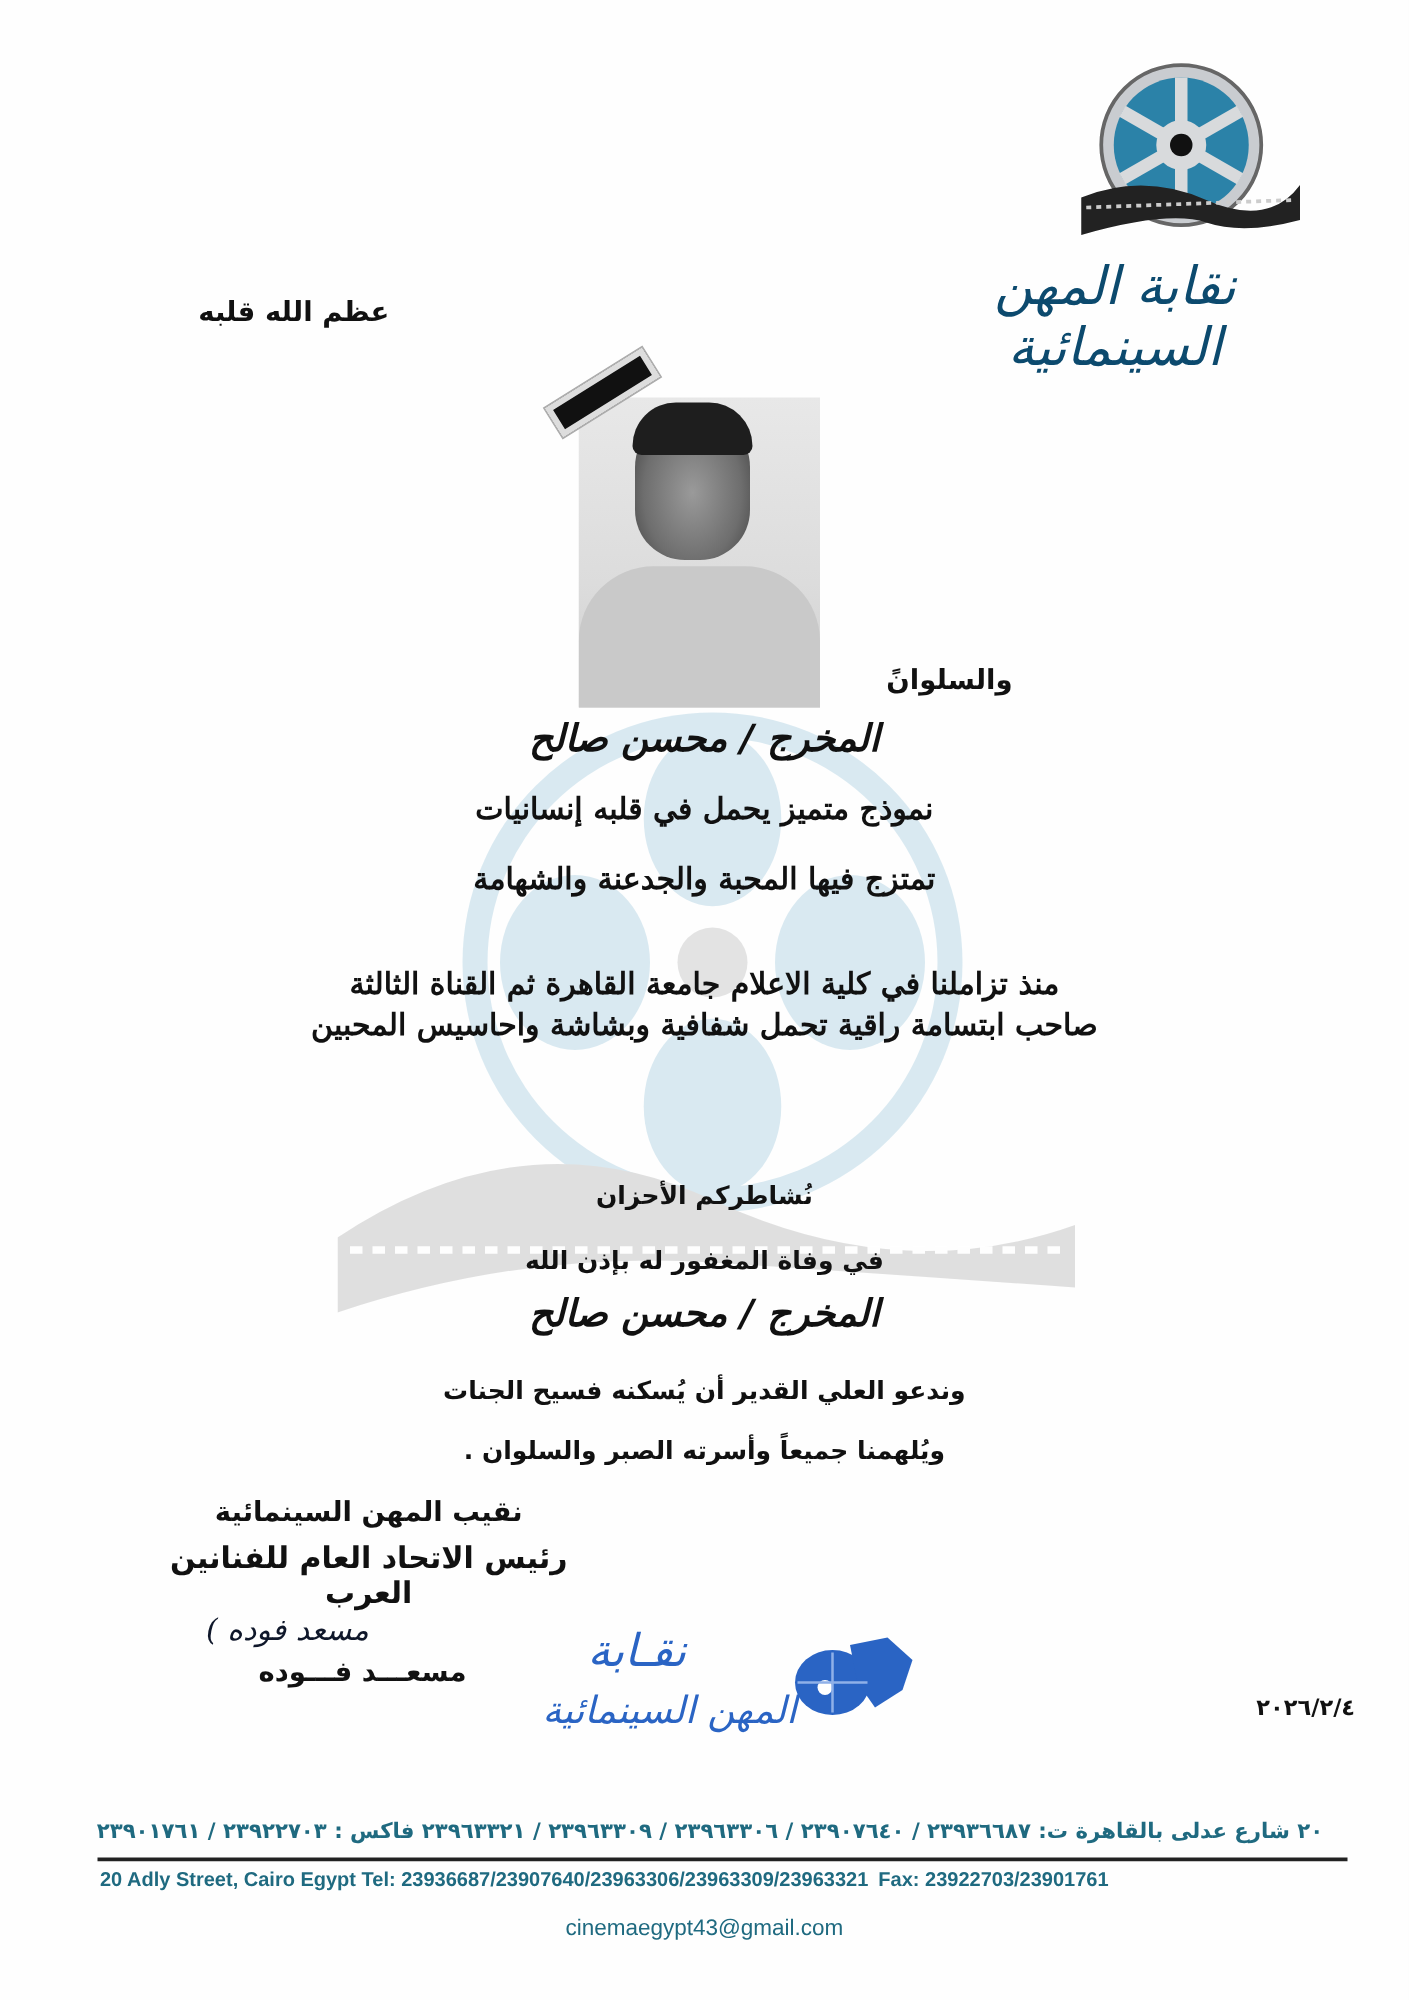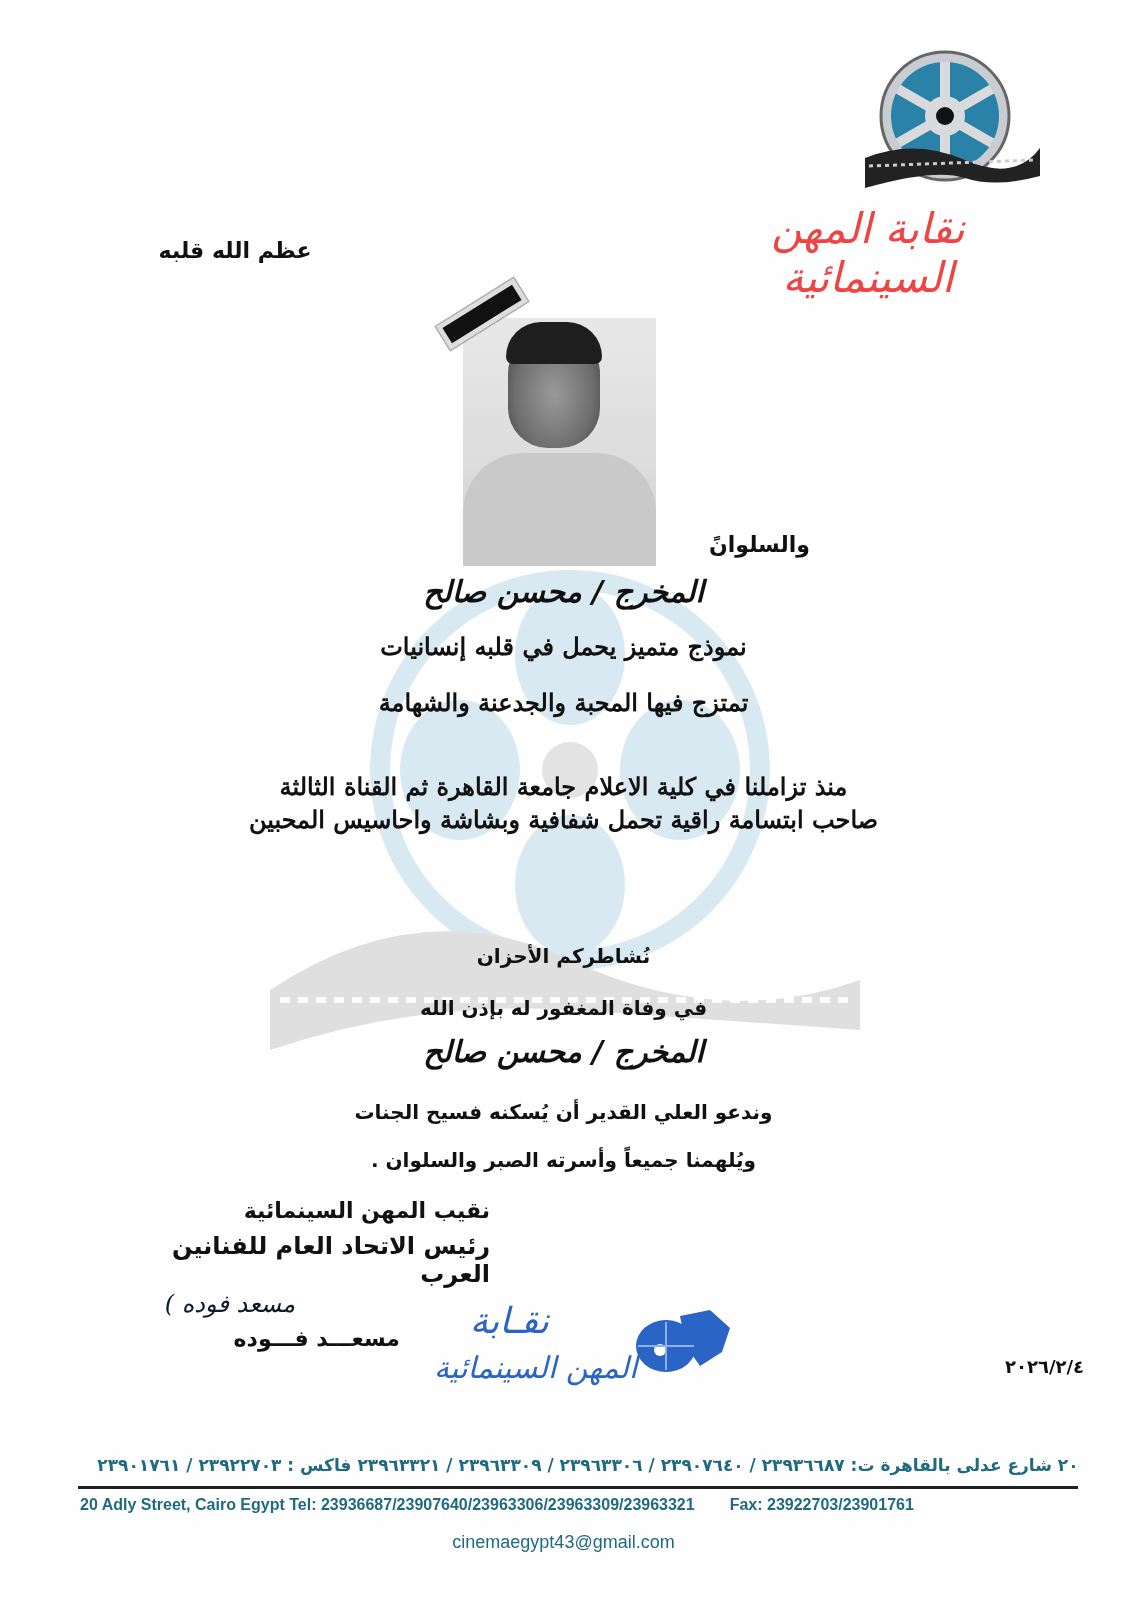--- a/index.html
+++ b/index.html
@@ -6,52 +6,52 @@
   html, body { width: 1127px; height: 1600px; background: #fdfdfd; overflow: hidden; }
   body { position: relative; font-family: "DejaVu Sans", sans-serif; color: #111; }
 
   .page { position: absolute; left: 0; top: 0; width: 1127px; height: 1600px; background: #fefefe; }
 
   
   .watermark { position: absolute; left: 270px; top: 560px; width: 590px; height: 520px; opacity: 0.22; pointer-events: none; }
 
   
   .logo-reel { position: absolute; left: 855px; top: 48px; width: 190px; height: 150px; }
-  .logo-text { position: absolute; left: 718px; top: 204px; width: 300px; height: 70px; font-family: "DejaVu Serif", serif; font-size: 42px; color: #ef4444; direction: rtl; text-align: center; letter-spacing: -1px; font-style: italic; }
+  .logo-text { position: absolute; left: 742px; top: 204px; width: 300px; height: 70px; font-family: "DejaVu Serif", serif; font-size: 42px; color: #0c4a6e; direction: rtl; text-align: center; letter-spacing: -1px; font-style: italic; }
 
   .condolence-top { position: absolute; left: 145px; top: 238px; width: 180px; font-size: 22px; font-weight: bold; direction: rtl; text-align: center; color: #111; }
 
   
   .photo { position: absolute; left: 463px; top: 318px; width: 193px; height: 248px; background: linear-gradient(180deg,#e8e8e8 0%, #dcdcdc 60%, #cfcfcf 100%); overflow: hidden; }
   .photo .head { position: absolute; left: 45px; top: 10px; width: 92px; height: 120px; border-radius: 46px 46px 40px 40px; background: radial-gradient(ellipse at 50% 55%, #9a9a9a 0%, #6e6e6e 60%, #3a3a3a 100%); }
   .photo .hair { position: absolute; left: 43px; top: 4px; width: 96px; height: 42px; border-radius: 48px 48px 10px 10px; background: #1e1e1e; }
   .photo .shirt { position: absolute; left: 0; top: 135px; width: 193px; height: 120px; background: #c9c9c9; border-radius: 60px 60px 0 0; }
   .mourning-band { position: absolute; left: 436px; top: 300px; width: 92px; height: 28px; background: #111; border: 5px solid #ddd; outline: 1px solid #aaa; transform: rotate(-32deg); }
 
   .farewell { position: absolute; left: 720px; top: 532px; width: 90px; font-size: 22px; font-weight: bold; direction: rtl; text-align: right; }
 
   .center-line { position: absolute; left: 0; width: 1127px; text-align: center; direction: rtl; }
   .name-title { font-size: 30px; font-weight: bold; font-style: italic; }
   .body-line { font-family: "DejaVu Serif", serif; font-size: 24px; font-weight: bold; }
   .mid-line { font-size: 20px; font-weight: bold; }
 
-  .sig-block { position: absolute; left: 100px; width: 390px; direction: rtl; font-weight: bold; }
+  .sig-block { position: absolute; left: 100px; width: 390px; direction: rtl; text-align: center; font-weight: bold; }
   .signature-scribble { position: absolute; left: 135px; top: 1290px; width: 160px; height: 36px; font-family: "DejaVu Serif", serif; font-style: italic; font-size: 24px; direction: rtl; color: #0f172a; }
 
   .stamp { position: absolute; left: 430px; top: 1300px; width: 320px; height: 110px; color: #2a64c4; }
   .stamp-text1 { position: absolute; left: 40px; top: 0; font-family: "DejaVu Serif", serif; font-style: italic; font-size: 36px; direction: rtl; }
   .stamp-text2 { position: absolute; left: 4px; top: 50px; font-family: "DejaVu Serif", serif; font-style: italic; font-size: 30px; direction: rtl; }
   .stamp-seal { position: absolute; left: 200px; top: 6px; width: 104px; height: 70px; }
 
   .date { position: absolute; left: 1005px; top: 1356px; width: 90px; font-size: 18px; font-weight: bold; direction: rtl; text-align: left; }
 
-  .footer-ar { position: absolute; left: 88px; top: 1455px; width: 1000px; font-size: 17px; font-weight: bold; color: #1f6a80; direction: rtl; text-align: center; white-space: nowrap; }
+  .footer-ar { position: absolute; left: 68px; top: 1455px; width: 1000px; font-size: 17px; font-weight: bold; color: #1f6a80; direction: rtl; text-align: center; white-space: nowrap; }
   .footer-rule { position: absolute; left: 78px; top: 1486px; width: 1000px; height: 3px; background: #222; }
   .footer-en { position: absolute; left: 80px; top: 1496px; width: 1000px; font-family: "Liberation Sans", sans-serif; font-size: 16px; font-weight: bold; color: #1f6a80; white-space: nowrap; }
-  .footer-en .fax { margin-left: 35px; }
+  .footer-en .fax { margin-left: 8px; }
   .footer-email { position: absolute; left: 0; top: 1532px; width: 1127px; text-align: center; font-family: "Liberation Sans", sans-serif; font-size: 18px; color: #1f6a80; }
 </style>
 </head>
 <body>
 
 <div class="page">
 
   <svg class="watermark" viewBox="0 0 590 520">
     <circle cx="300" cy="210" r="200" fill="#5aa3c6"></circle>
     <circle cx="300" cy="210" r="180" fill="#ffffff"></circle>

